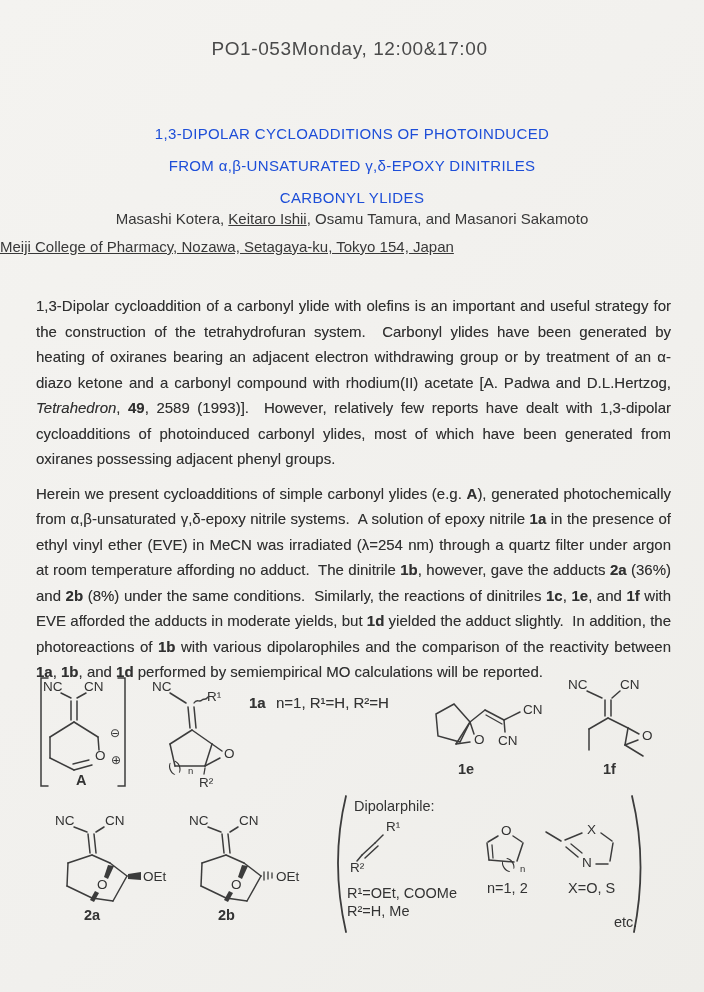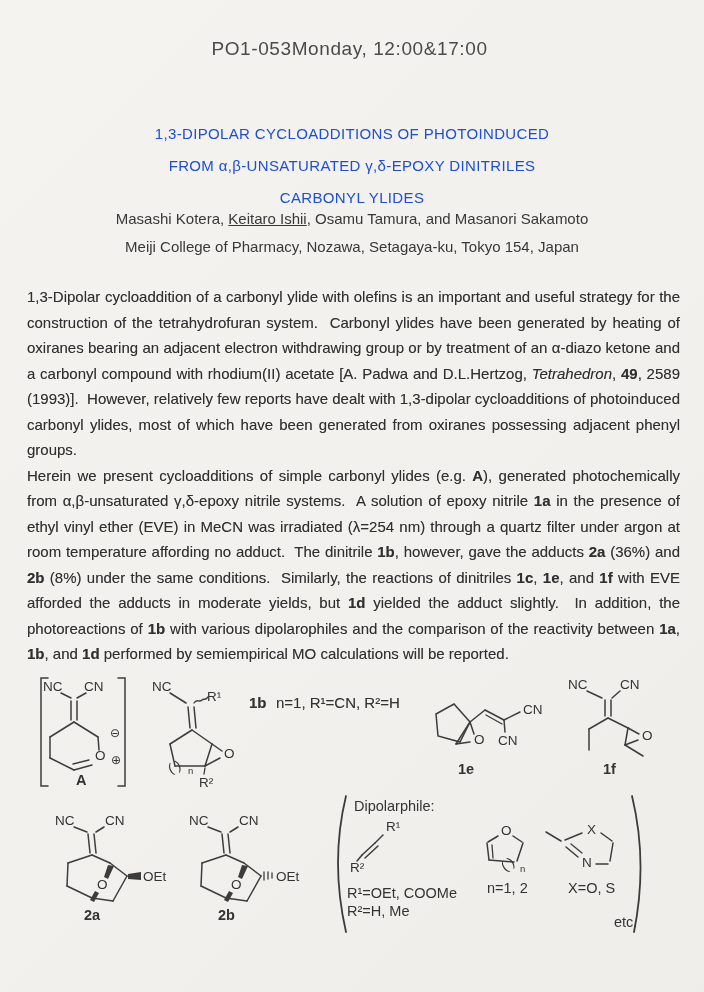--- a/index.html
+++ b/index.html
@@ -8,24 +8,24 @@
     background:linear-gradient(135deg,#f4f3f0 0%,#f1f0ed 60%,#eeede9 100%);
     font-family:"Liberation Sans","DejaVu Sans",sans-serif;
     color:#333;
   }
   .page{position:absolute;inset:0;}
   .hdr{position:absolute;top:38px;left:27px;right:32px;display:flex;justify-content:center;
        font-size:19px;color:#4a4a4a;letter-spacing:0.6px;}
   .title{position:absolute;top:94px;left:0;width:704px;text-align:center;
          font-size:15px;color:#1d4ed8;letter-spacing:0.35px;line-height:32px;margin-top:24px;}
   .authors{position:absolute;top:210px;left:0;width:704px;text-align:center;font-size:15px;color:#383838;}
-  .affil{position:absolute;top:238px;left:0;width:704px;text-align:center;font-size:15px;color:#383838;}
+  .affil{position:absolute;top:238px;left:0;width:704px;font-size:15px;color:#383838;text-decoration:underline;}
   .bodytext{position:absolute;top:284px;left:27px;width:653px;font-size:15px;line-height:25.5px;
             text-align:justify;color:#303030;text-shadow:0 0 0.4px rgba(60,60,60,0.45);}
-  .bodytext p{margin:0;}
+  .bodytext p{margin:9px;}
   .scheme{position:absolute;top:0;left:0;width:593px;height:992px;}
   .struct{position:absolute;}
   svg line,svg path,svg polyline{stroke:#3c3c3c;stroke-width:1.5;fill:none;stroke-linecap:round;}
   svg .thin{stroke-width:1.3;}
   svg .paren{stroke-width:1.8;}
   svg polygon{fill:#3c3c3c;stroke:none;}
   svg text{font-family:"Liberation Sans","DejaVu Sans",sans-serif;font-size:13.5px;fill:#333;stroke:none;}
   svg text.lbl{font-weight:bold;font-size:14.5px;}
   svg text.sm{font-size:9.5px;}
   svg text.charge{font-size:12px;}
@@ -97,21 +97,21 @@
       <line x1="64" y1="70" x2="74" y2="77"></line>
       <line x1="57" y1="92" x2="72" y2="84"></line>
       <text x="76" y="84">O</text>
       <text transform="rotate(-22 30 92)" x="20" y="96">( )</text>
       <text class="sm" x="40" y="100">n</text>
       <line class="thin" x1="57" y1="94" x2="56" y2="100"></line>
       <text x="51" y="113">R²</text>
     </svg>
 
     <div class="variants">
-      <div><b>1b</b><span>n=1, R¹=CN, R²=H</span></div>
+      <div><b>1a</b><span>n=1, R¹=H, R²=H</span></div>
     </div>
 
     <svg class="struct" style="left:432px;top:692px" width="120" height="92" viewBox="0 0 120 92">
       <polyline points="38,30 22,12 4,22 6,44 28,50 38,30"></polyline>
       <line x1="38" y1="30" x2="24" y2="52"></line>
       <line x1="38" y1="30" x2="42" y2="42"></line>
       <line x1="24" y1="52" x2="38" y2="50"></line>
       <text x="42" y="52">O</text>
       <line x1="38" y1="30" x2="53" y2="18"></line>
       <line x1="53" y1="18" x2="72" y2="28"></line>

